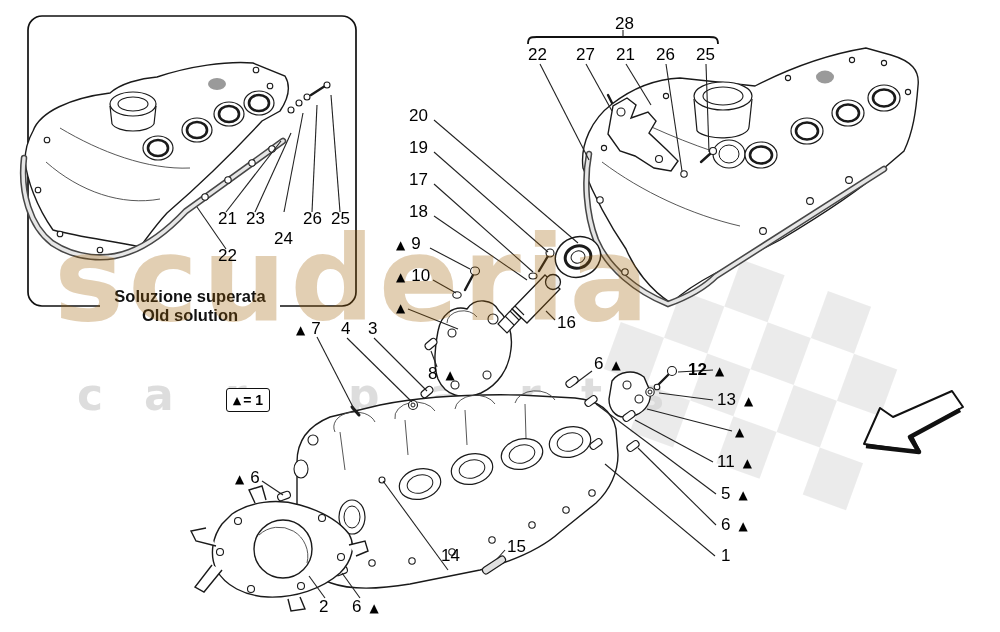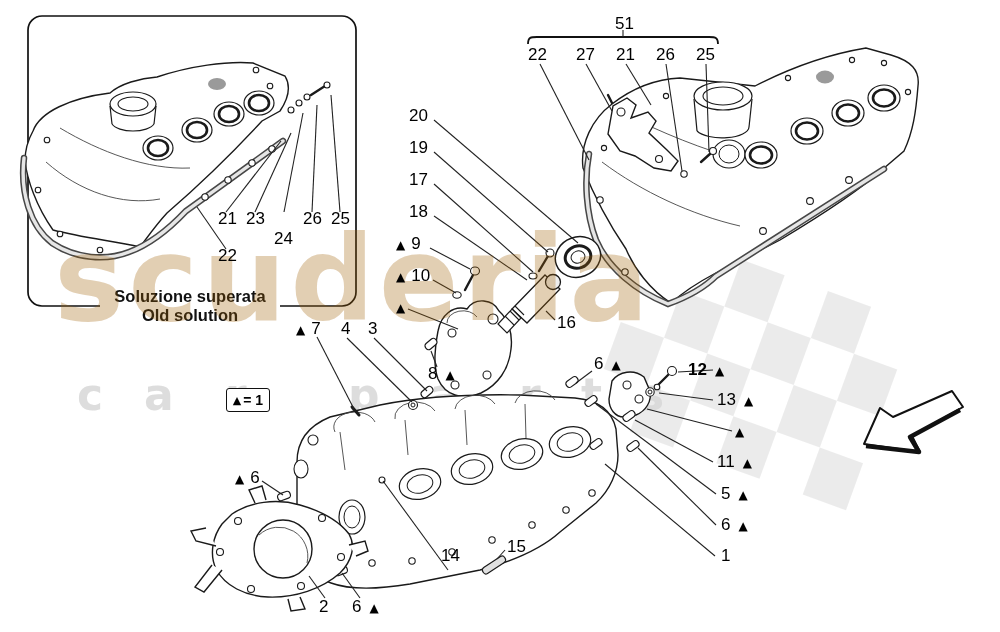--- a/index.html
+++ b/index.html
@@ -339,21 +339,21 @@
 
   <div id="brand-wm" style="color: #a16207;">scuderia</div>
 
   <div id="callouts">
       <div class="callout" style="left: 218px; top: 208px;"><span>21</span></div>
       <div class="callout" style="left: 246px; top: 208px;"><span>23</span></div>
       <div class="callout" style="left: 274px; top: 216px; margin-top: 12px;"><span>24</span></div>
       <div class="callout" style="left: 303px; top: 208px;"><span>26</span></div>
       <div class="callout" style="left: 331px; top: 208px;"><span>25</span></div>
       <div class="callout" style="left: 218px; top: 245px;"><span>22</span></div>
-      <div class="callout" style="left: 615px; top: 13px;"><span>51</span></div>
+      <div class="callout" style="left: 615px; top: 13px;"><span>28</span></div>
       <div class="callout" style="left: 528px; top: 44px;"><span>22</span></div>
       <div class="callout" style="left: 576px; top: 44px;"><span>27</span></div>
       <div class="callout" style="left: 616px; top: 44px;"><span>21</span></div>
       <div class="callout" style="left: 656px; top: 44px;"><span>26</span></div>
       <div class="callout" style="left: 696px; top: 44px;"><span>25</span></div>
       <div class="callout" style="left: 409px; top: 105px;"><span>20</span></div>
       <div class="callout" style="left: 409px; top: 137px;"><span>19</span></div>
       <div class="callout" style="left: 409px; top: 169px;"><span>17</span></div>
       <div class="callout" style="left: 409px; top: 201px;"><span>18</span></div>
       <div class="callout" style="left: 396px; top: 233px;"><span class="tri l">▲</span><span>9</span></div>

